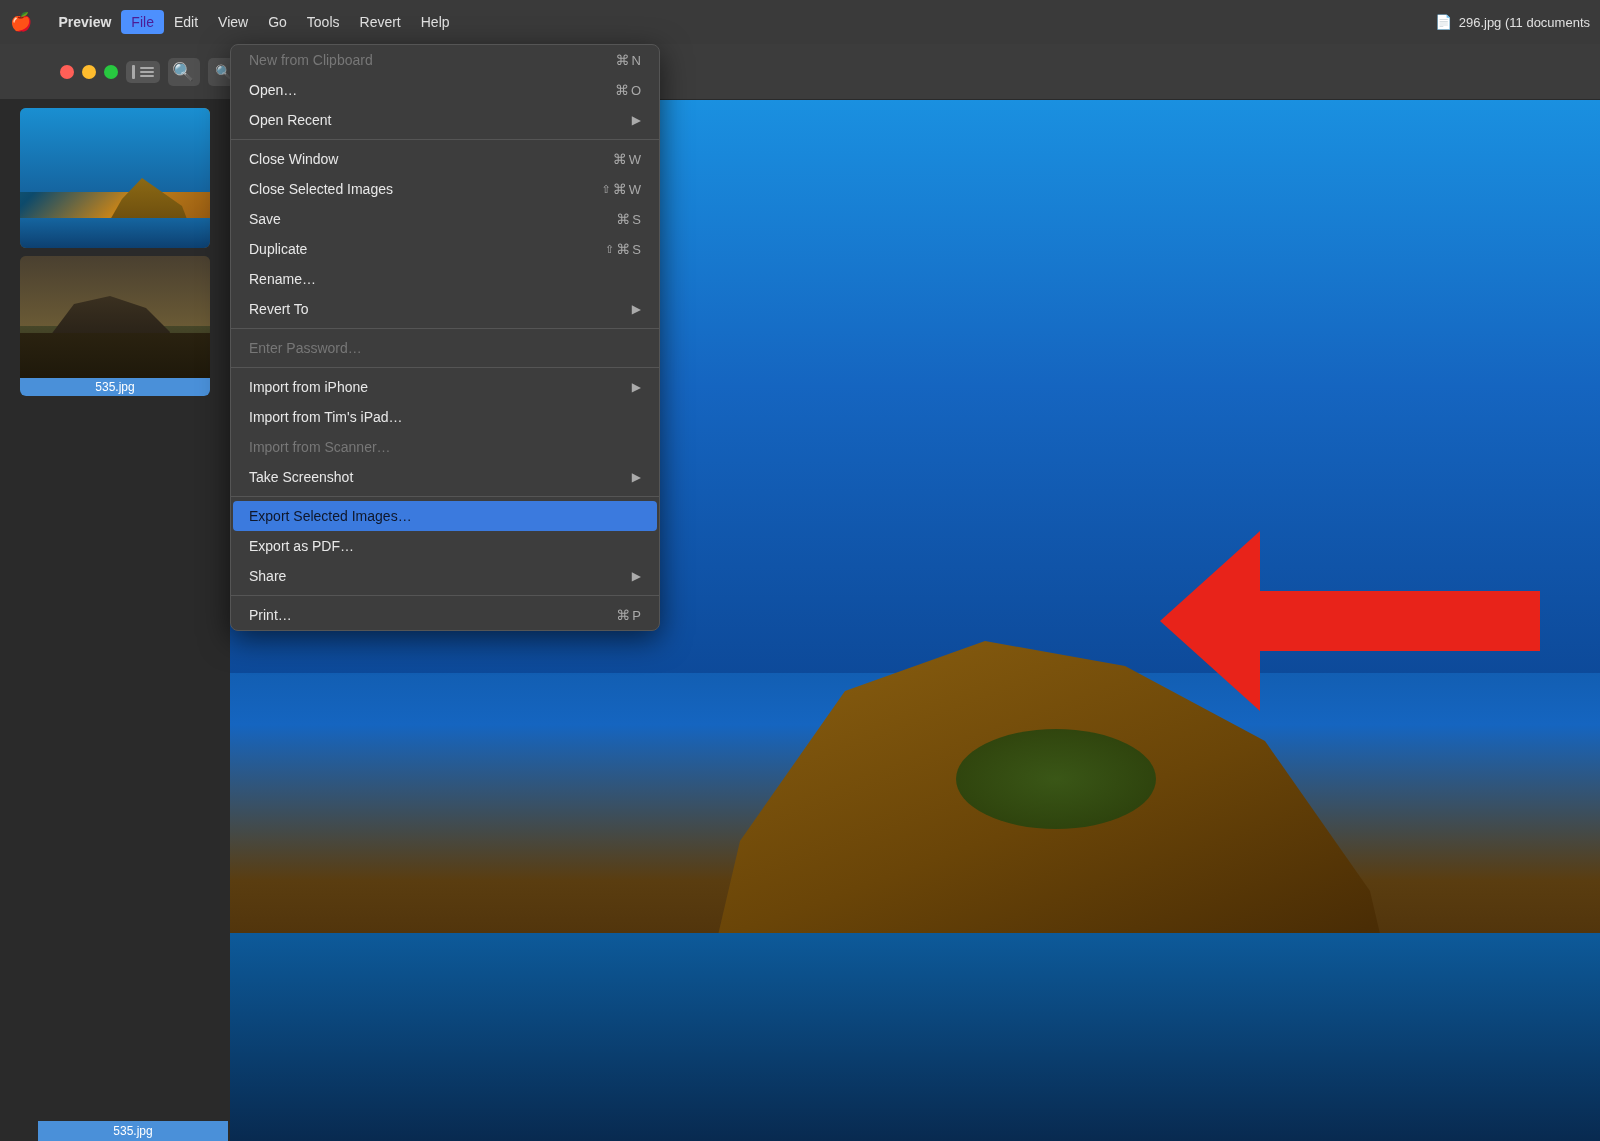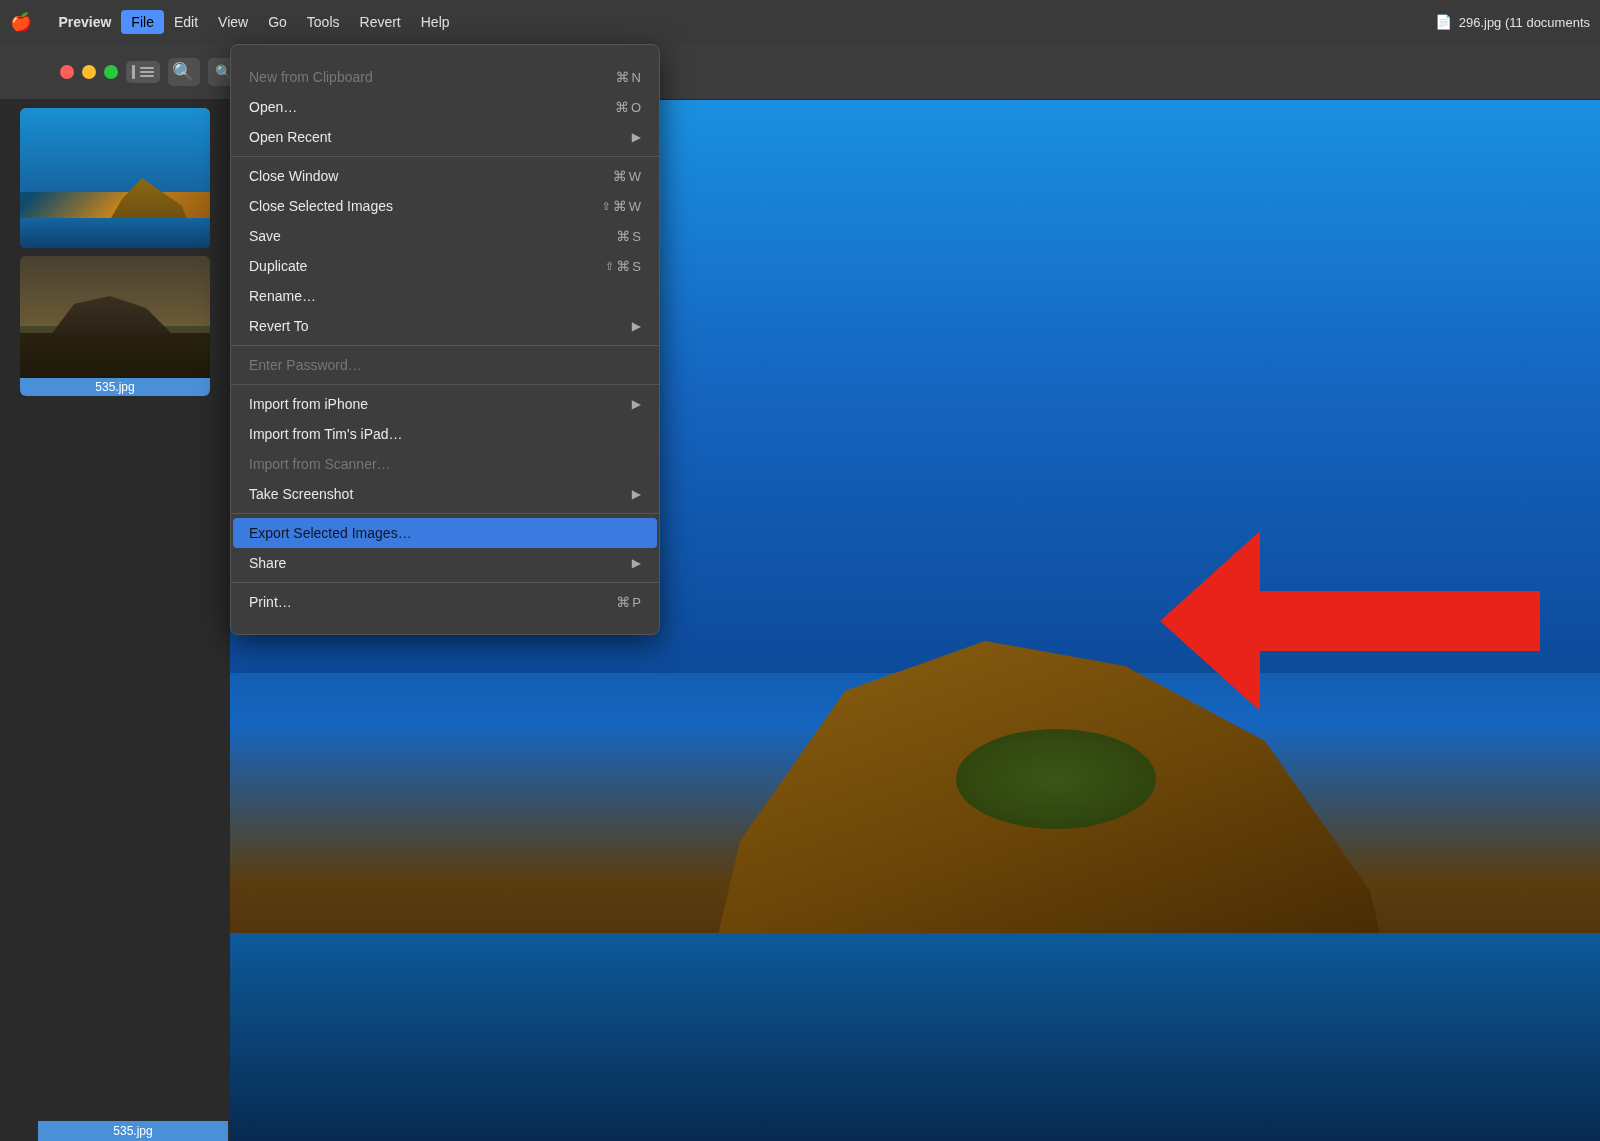--- a/index.html
+++ b/index.html
@@ -32,21 +32,21 @@
     .menu-item {
       color: #e0e0e0;
       font-size: 14px;
       padding: 4px 10px;
       border-radius: 4px;
       cursor: default;
       font-weight: 400;
     }
     .menu-item.active {
       background: #4d90fe;
-      color: #000000;
+      color: #4c1d95;
     }
     .menu-item.preview {
       font-weight: 600;
     }
     .window-title {
       margin-left: auto;
       color: #e0e0e0;
       font-size: 13px;
       display: flex;
       align-items: center;
@@ -307,21 +307,21 @@
     
     .dropdown-menu {
       position: absolute;
       top: 44px;
       left: 230px;
       width: 430px;
       background: #3d3d3d;
       border-radius: 8px;
       box-shadow: 0 8px 30px rgba(0,0,0,0.6);
       z-index: 200;
-      padding: 17px 0;
+      padding: 0 0;
       border: 1px solid #555;
     }
     .menu-separator {
       height: 1px;
       background: #555;
       margin: 4px 0;
     }
     .dropdown-item {
       display: flex;
       align-items: center;
@@ -556,20 +556,25 @@
   </div>
 
   <div class="menu-separator"></div>
 
   <div class="dropdown-item highlighted">
     <span class="item-left">
       <span>Export Selected Images…</span>
     </span>
   </div>
 
+  <div class="dropdown-item">
+    <span class="item-left">
+      <span>Export as PDF…</span>
+    </span>
+  </div>
 
   <div class="dropdown-item">
     <span class="item-left">
       <span>Share</span>
     </span>
     <span class="arrow-right">▶</span>
   </div>
 
   <div class="menu-separator"></div>
 

